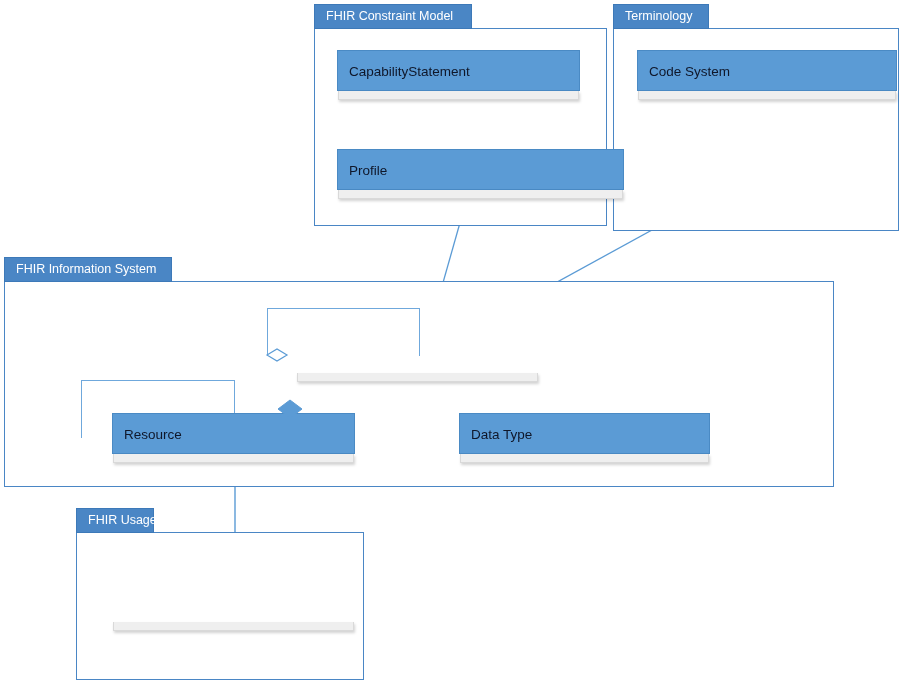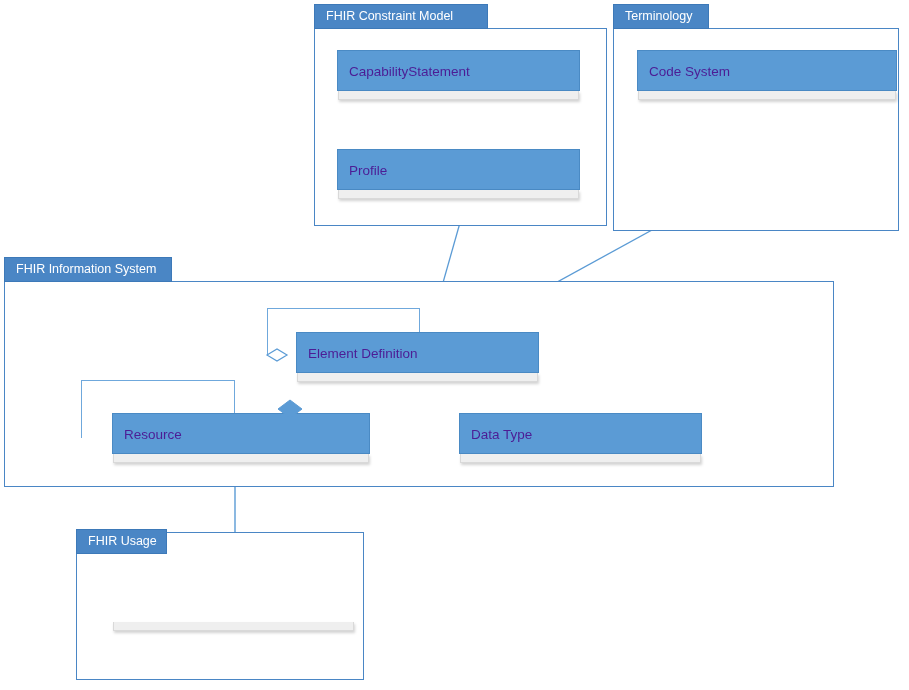--- a/index.html
+++ b/index.html
@@ -67,21 +67,21 @@
   }
   .classbox .title {
     position: absolute;
     left: 0;
     top: 0;
     right: 0;
     height: 41px;
     background: #5B9BD5;
     border: 1px solid #4A8AC4;
     box-sizing: border-box;
-    color: #4c1d95;
+    color: #0f172a;
     font-size: 13.5px;
     line-height: 41px;
     padding-left: 11px;
     white-space: nowrap;
     overflow: hidden;
   }
   .classbox .footer {
     position: absolute;
     left: 1px;
     top: 41px;
@@ -137,72 +137,71 @@
       <line x1="484" y1="383" x2="521" y2="413" stroke="#5B9BD5" stroke-width="1.3"></line>
     </g>
 
     <g>
       <line x1="235" y1="463" x2="235" y2="581" stroke="#5B9BD5" stroke-width="1.4"></line>
     </g>
   </svg>
 
   <div class="package" style="left:314px; top:4px; width:293px; height:222px;">
     <div class="package-body" style="top:24px; width:293px; height:198px;"></div>
-    <div class="package-tab" style="width:174px;">FHIR Constraint Model</div>
+    <div class="package-tab" style="width:158px;">FHIR Constraint Model</div>
   </div>
 
   <div class="package" style="left:613px; top:4px; width:286px; height:227px;">
     <div class="package-body" style="top:24px; width:286px; height:203px;"></div>
     <div class="package-tab" style="width:96px;">Terminology</div>
   </div>
 
   <div class="package" style="left:4px; top:257px; width:830px; height:230px;">
     <div class="package-body" style="top:24px; width:830px; height:206px;"></div>
     <div class="package-tab" style="width:168px;">FHIR Information System</div>
   </div>
 
   <div class="package" style="left:76px; top:508px; width:288px; height:172px;">
     <div class="package-body" style="top:24px; width:288px; height:148px;"></div>
-    <div class="package-tab" style="width:91px;margin-top:21px;">FHIR Usage</div>
+    <div class="package-tab" style="width:78px;">FHIR Usage</div>
   </div>
 
   <div class="loop no-bottom" style="left:267px; top:308px; width:153px; height:48px;"></div>
   <svg style="position:absolute; left:258px; top:340px; width:40px; height:30px; z-index:6;">
     <polygon points="9,15 19,9 29,15 19,21" fill="#FFFFFF" stroke="#5B9BD5" stroke-width="1.2"></polygon>
   </svg>
 
   <div class="loop no-bottom" style="left:81px; top:380px; width:154px; height:58px;"></div>
 
   <div class="classbox" style="left:337px; top:50px; width:243px; height:50px;">
     <div class="title">CapabilityStatement</div>
     <div class="footer"></div>
   </div>
 
-  <div class="classbox" style="left:337px; top:149px; width:243px; height:50px;">
+  <div class="classbox" style="left:337px; top:149px; width:287px; height:50px;">
     <div class="title">Profile</div>
     <div class="footer"></div>
   </div>
 
   <div class="classbox" style="left:637px; top:50px; width:260px; height:50px;">
     <div class="title">Code System</div>
     <div class="footer"></div>
   </div>
 
 
   <div class="classbox" style="left:296px; top:332px; width:243px; height:50px;">
-    <div class="title">Element Definition</div>
-    <div class="footer"></div>
-  </div>
-
-  <div class="classbox" style="left:112px; top:413px; width:243px; height:50px;padding-left:15px;">
+    <div class="footer"></div>
+  </div>
+
+  <div class="classbox" style="left:112px; top:413px; width:243px; height:50px;">
     <div class="title">Resource</div>
     <div class="footer"></div>
   </div>
 
-  <div class="classbox" style="left:459px; top:413px; width:243px; height:50px;">
+  <div class="classbox" style="left:459px; top:413px; width:243px; height:50px;padding-left:8px;">
     <div class="title">Data Type</div>
     <div class="footer"></div>
   </div>
 
   <div class="classbox" style="left:112px; top:581px; width:243px; height:50px;">
     <div class="footer"></div>
   </div>
 
   <svg style="position:absolute; left:272px; top:393px; width:40px; height:32px; z-index:6;">
     <polygon points="30,16 18,7 6,16 18,25" fill="#5B9BD5" stroke="#5B9BD5" stroke-width="1"></polygon>

